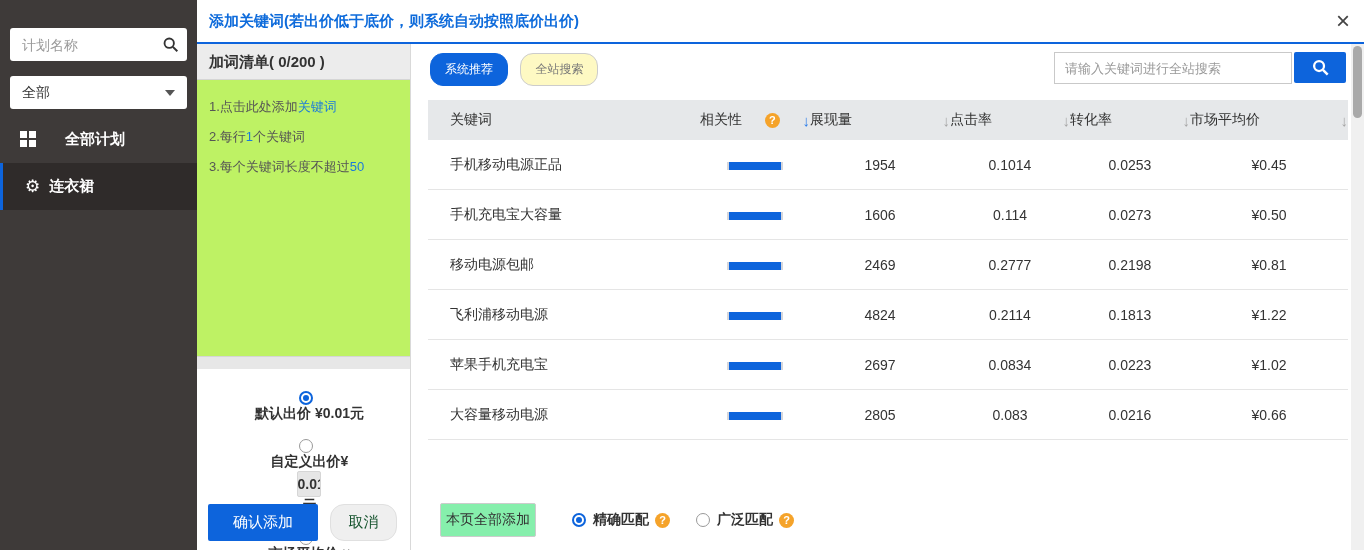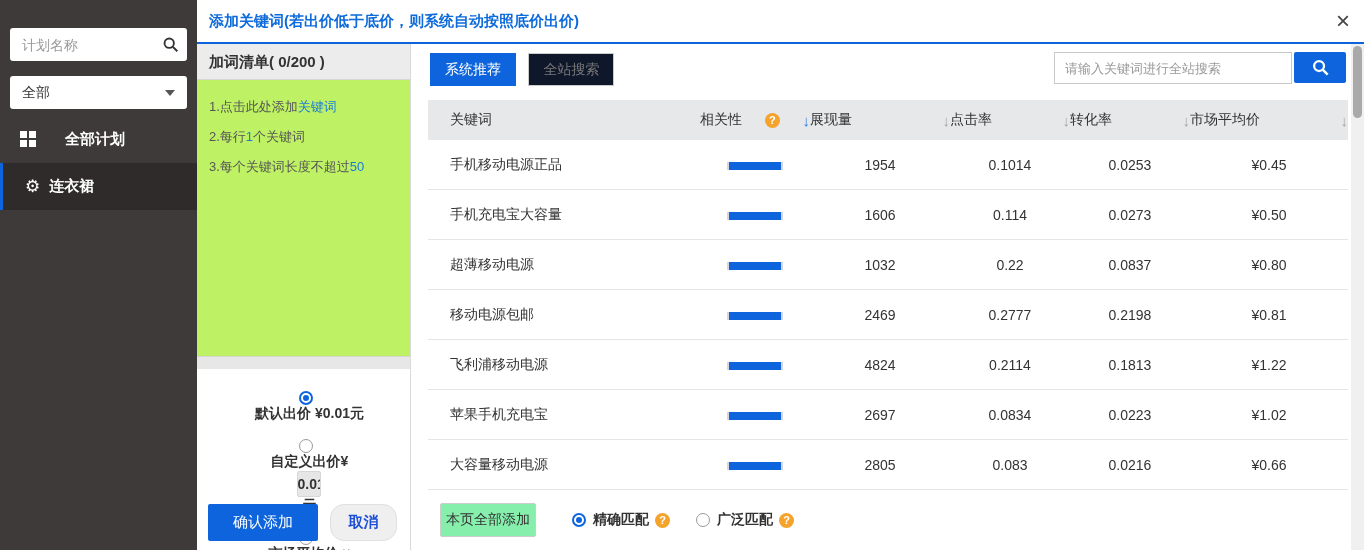--- a/index.html
+++ b/index.html
@@ -57,30 +57,30 @@
     background:#fff; margin-right:8px; flex:none; position:relative; }
   .radio.sel { border:2px solid #0d64dc; }
   .radio.sel::after { content:""; position:absolute; left:2px; top:2px; width:6px; height:6px;
     border-radius:50%; background:#0d64dc; }
   .bid-input { width:24px; height:26px; background:#e6e6e6; border:1px solid #d6d6d6;
     border-radius:2px; text-align:center; font-size:14px; font-weight:bold; color:#333;
     margin:0 8px 0 6px; font-family:inherit; }
   .btn-row { position:absolute; left:11px; top:135px; display:flex; }
   .btn-confirm { width:110px; height:37px; background:#0d64dc; color:#fff; border:none;
     font-size:15px; font-family:inherit; border-radius:2px; }
-  .btn-cancel { width:67px; height:37px; background:#efefef; color:#1d4ed8; border:1px solid #e0e0e0;
-    font-size:15px; font-family:inherit; border-radius:14px; margin-left:12px;font-weight:bold; }
+  .btn-cancel { width:67px; height:37px; background:#efefef; color:#14532d; border:1px solid #e0e0e0;
+    font-size:15px; font-family:inherit; border-radius:14px; margin-left:12px; }
 
   
   .main { position:absolute; left:231px; top:44px; width:920px; height:506px; background:#fff; }
   .toolbar { position:absolute; left:0; top:0; width:100%; height:56px; }
-  .tab { display:inline-block; height:33px; line-height:31px; padding:0 14px; font-size:14px;
-    border-radius:0; vertical-align:top; }
+  .tab { display:inline-block; height:33px; line-height:31px; padding:0 14px; font-size:12px;
+    border-radius:13px; vertical-align:top; }
   .tab.active { background:#0d64dc; color:#fff; border:1px solid #0d64dc; margin:9px 0 0 2px; }
-  .tab.idle { background:#0f172a; color:#777; border:1px solid #ccc; margin:9px 0 0 8px; }
+  .tab.idle { background:#fef9c3; color:#777; border:1px solid #ccc; margin:9px 0 0 8px; }
   .search-group { position:absolute; right:2px; top:8px; display:flex; }
   .kw-search { width:238px; height:31px; border:1px solid #c9c9c9; padding:15px 10px;
     font-size:13px; color:#333; outline:none; font-family:inherit; }
   .kw-search::placeholder { color:#999; }
   .kw-search-btn { width:52px; height:31px; background:#0d64dc; border:none; border-radius:2px;
     margin-left:2px; display:flex; align-items:center; justify-content:center; }
 
   .t-head { position:absolute; left:0; top:56px; width:100%; height:40px; background:#e6e8ea;
     display:grid; grid-template-columns:272px 110px 140px 120px 120px 158px; align-items:center;
     font-size:14px; color:#333; }
@@ -240,28 +240,20 @@
           </div>
           <div class="t-row">
             <div class="cell kw">手机充电宝大容量</div>
             <div class="cell rel"><span class="bar-track"><span class="bar-fill"></span></span></div>
             <div class="cell num">1606</div>
             <div class="cell num">0.114</div>
             <div class="cell num">0.0273</div>
             <div class="cell num">¥0.50</div>
           </div>
           <div class="t-row">
-            <div class="cell kw">超薄移动电源</div>
-            <div class="cell rel"><span class="bar-track"><span class="bar-fill"></span></span></div>
-            <div class="cell num">1032</div>
-            <div class="cell num">0.22</div>
-            <div class="cell num">0.0837</div>
-            <div class="cell num">¥0.80</div>
-          </div>
-          <div class="t-row">
             <div class="cell kw">移动电源包邮</div>
             <div class="cell rel"><span class="bar-track"><span class="bar-fill"></span></span></div>
             <div class="cell num">2469</div>
             <div class="cell num">0.2777</div>
             <div class="cell num">0.2198</div>
             <div class="cell num">¥0.81</div>
           </div>
           <div class="t-row">
             <div class="cell kw">飞利浦移动电源</div>
             <div class="cell rel"><span class="bar-track"><span class="bar-fill"></span></span></div>

